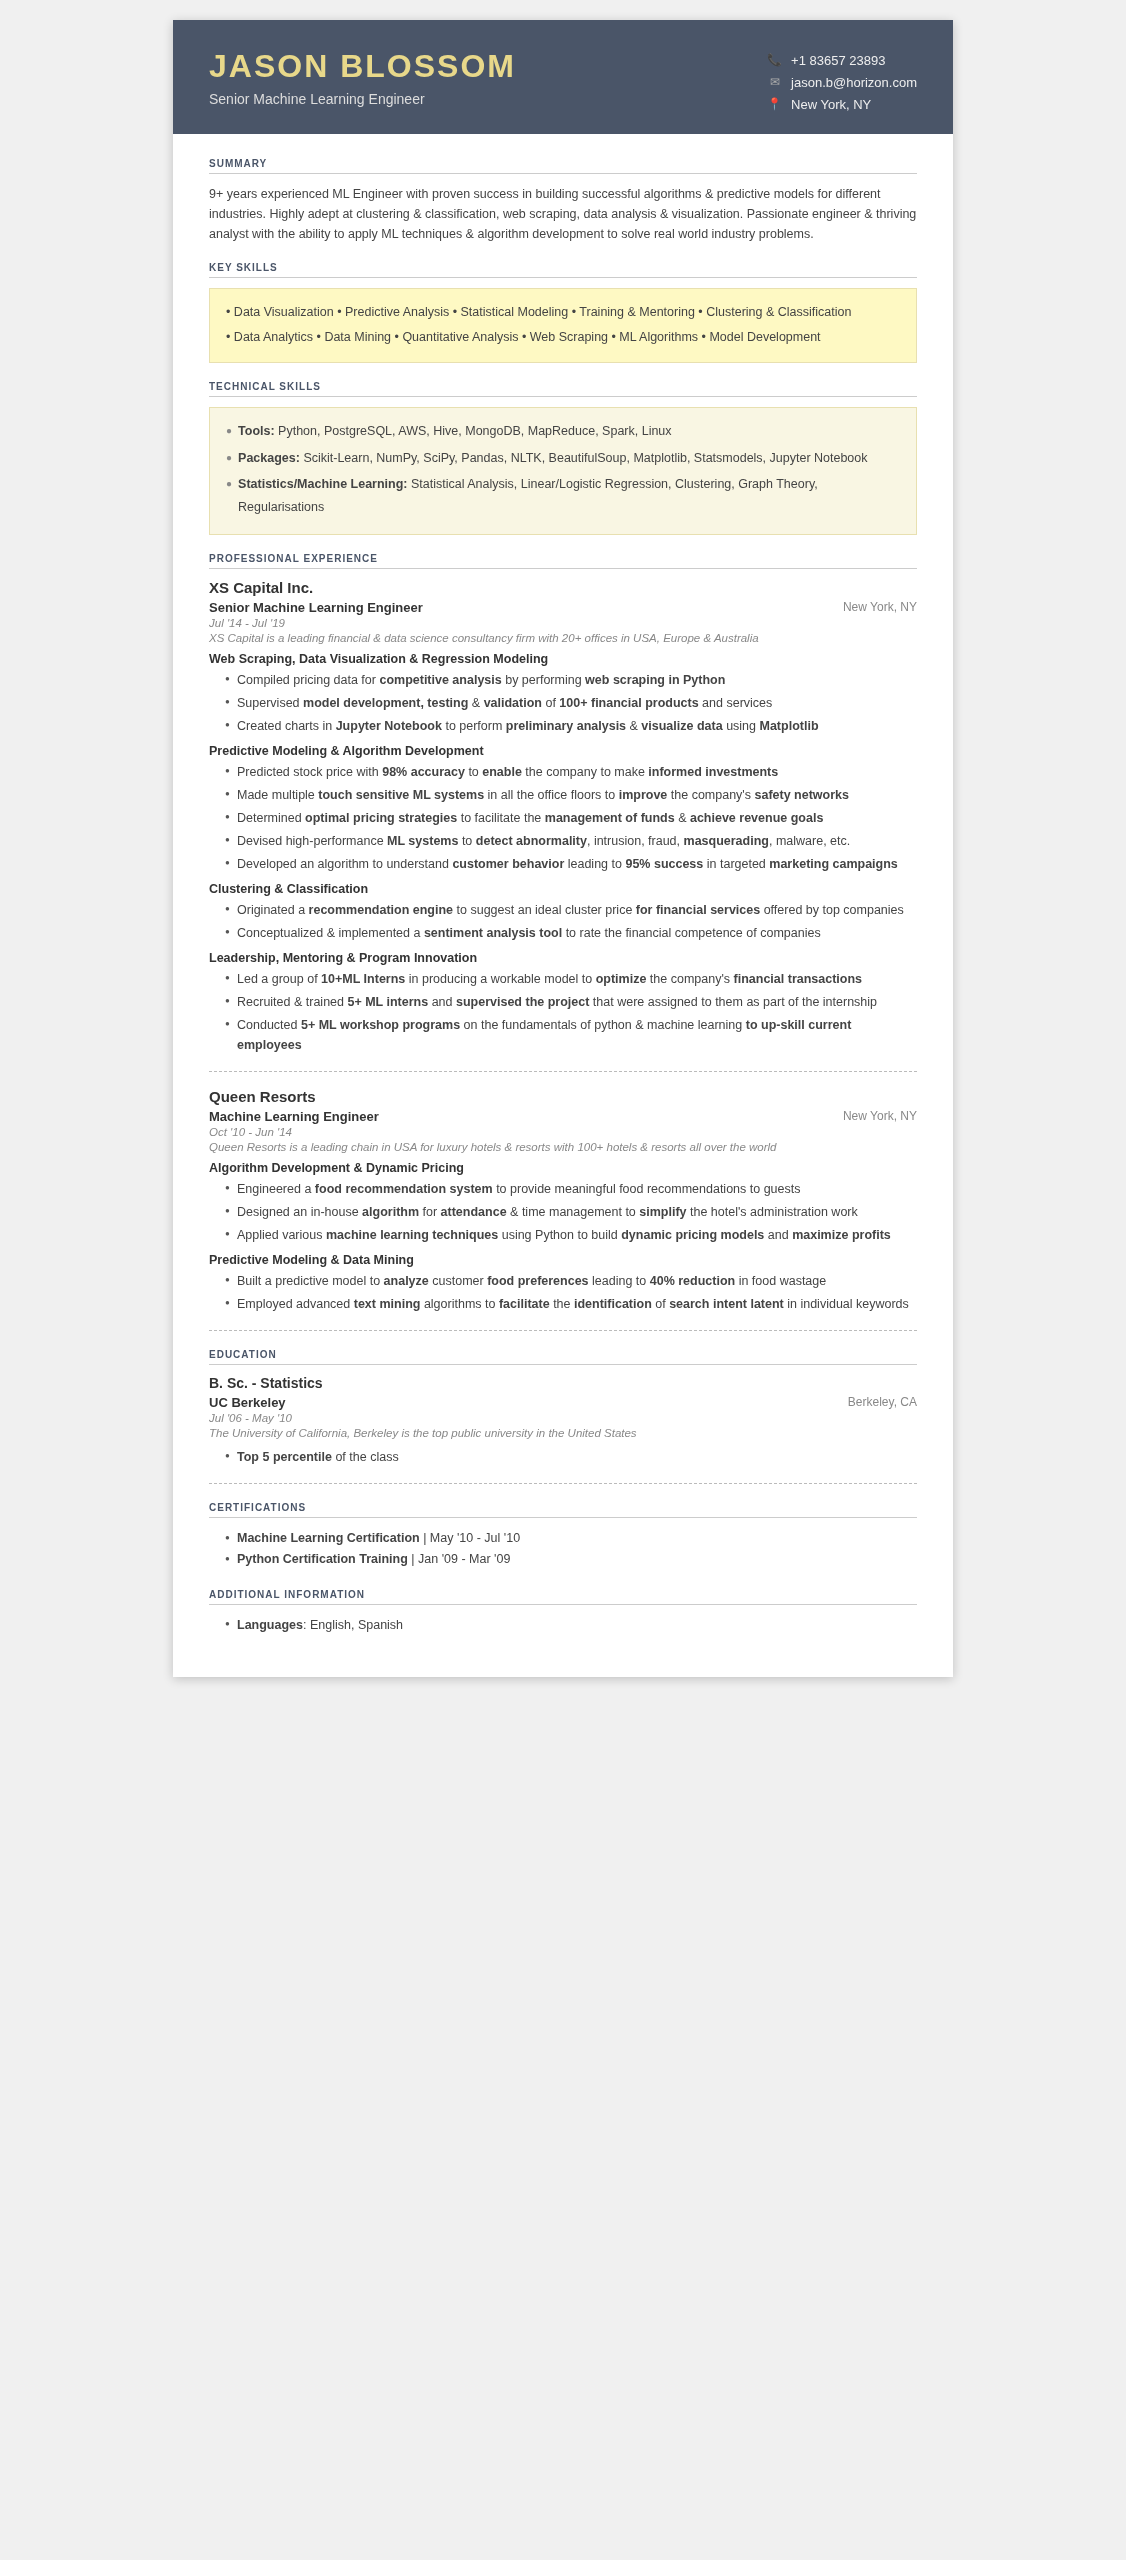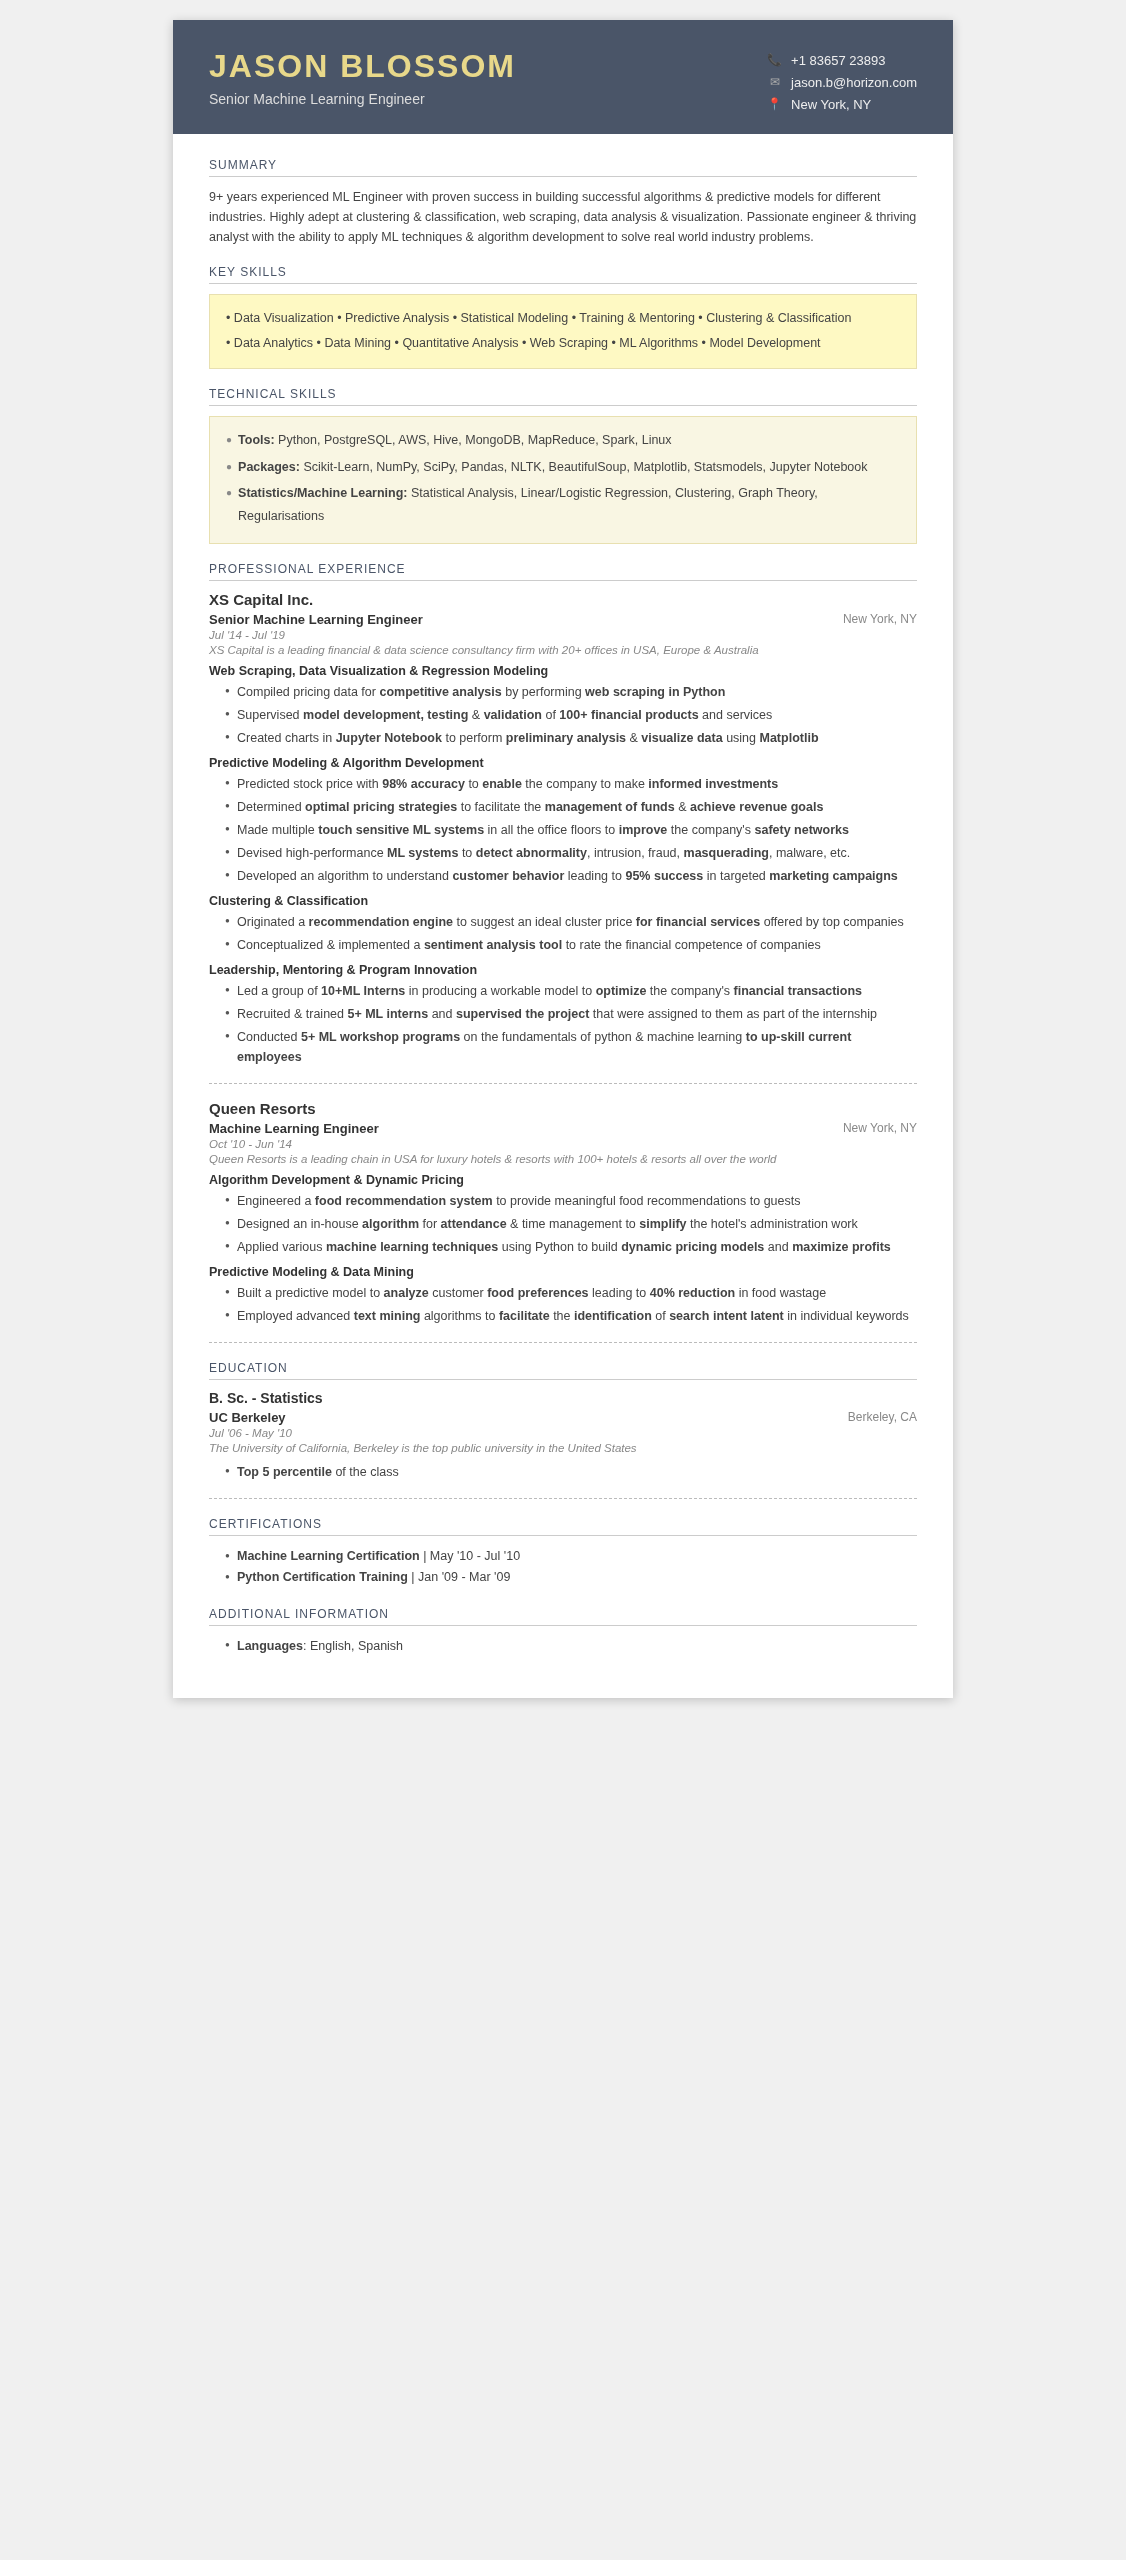--- a/index.html
+++ b/index.html
@@ -63,22 +63,22 @@
     }
     
     .content {
       padding: 24px 36px;
     }
     
     .section {
       margin-bottom: 18px;
     }
     .section-title {
-      font-size: 12px;
-      font-weight: normal;
+      font-size: 10px;
+      font-weight: bold;
       color: #4a5568;
       text-transform: uppercase;
       letter-spacing: 1px;
       border-bottom: 1px solid #ccc;
       padding-bottom: 4px;
       margin-bottom: 10px;
     }
     .summary-text {
       font-size: 12.5px;
       line-height: 1.6;
@@ -283,22 +283,22 @@
         <div class="subsection-title">Web Scraping, Data Visualization &amp; Regression Modeling</div>
         <ul class="bullet-list">
           <li>Compiled pricing data for <strong>competitive analysis</strong> by performing <strong>web scraping in Python</strong></li>
           <li>Supervised <strong>model development, testing</strong> &amp; <strong>validation</strong> of <strong>100+ financial products</strong> and services</li>
           <li>Created charts in <strong>Jupyter Notebook</strong> to perform <strong>preliminary analysis</strong> &amp; <strong>visualize data</strong> using <strong>Matplotlib</strong></li>
         </ul>
 
         <div class="subsection-title">Predictive Modeling &amp; Algorithm Development</div>
         <ul class="bullet-list">
           <li>Predicted stock price with <strong>98% accuracy</strong> to <strong>enable</strong> the company to make <strong>informed investments</strong></li>
+          <li>Made multiple <strong>touch sensitive ML systems</strong> in all the office floors to <strong>improve</strong> the company's <strong>safety networks</strong></li>
           <li>Determined <strong>optimal pricing strategies</strong> to facilitate the <strong>management of funds</strong> &amp; <strong>achieve revenue goals</strong></li>
-          <li>Made multiple <strong>touch sensitive ML systems</strong> in all the office floors to <strong>improve</strong> the company's <strong>safety networks</strong></li>
           <li>Devised high-performance <strong>ML systems</strong> to <strong>detect abnormality</strong>, intrusion, fraud, <strong>masquerading</strong>, malware, etc.</li>
           <li>Developed an algorithm to understand <strong>customer behavior</strong> leading to <strong>95% success</strong> in targeted <strong>marketing campaigns</strong></li>
         </ul>
 
         <div class="subsection-title">Clustering &amp; Classification</div>
         <ul class="bullet-list">
           <li>Originated a <strong>recommendation engine</strong> to suggest an ideal cluster price <strong>for financial services</strong> offered by top companies</li>
           <li>Conceptualized &amp; implemented a <strong>sentiment analysis tool</strong> to rate the financial competence of companies</li>
         </ul>
 

